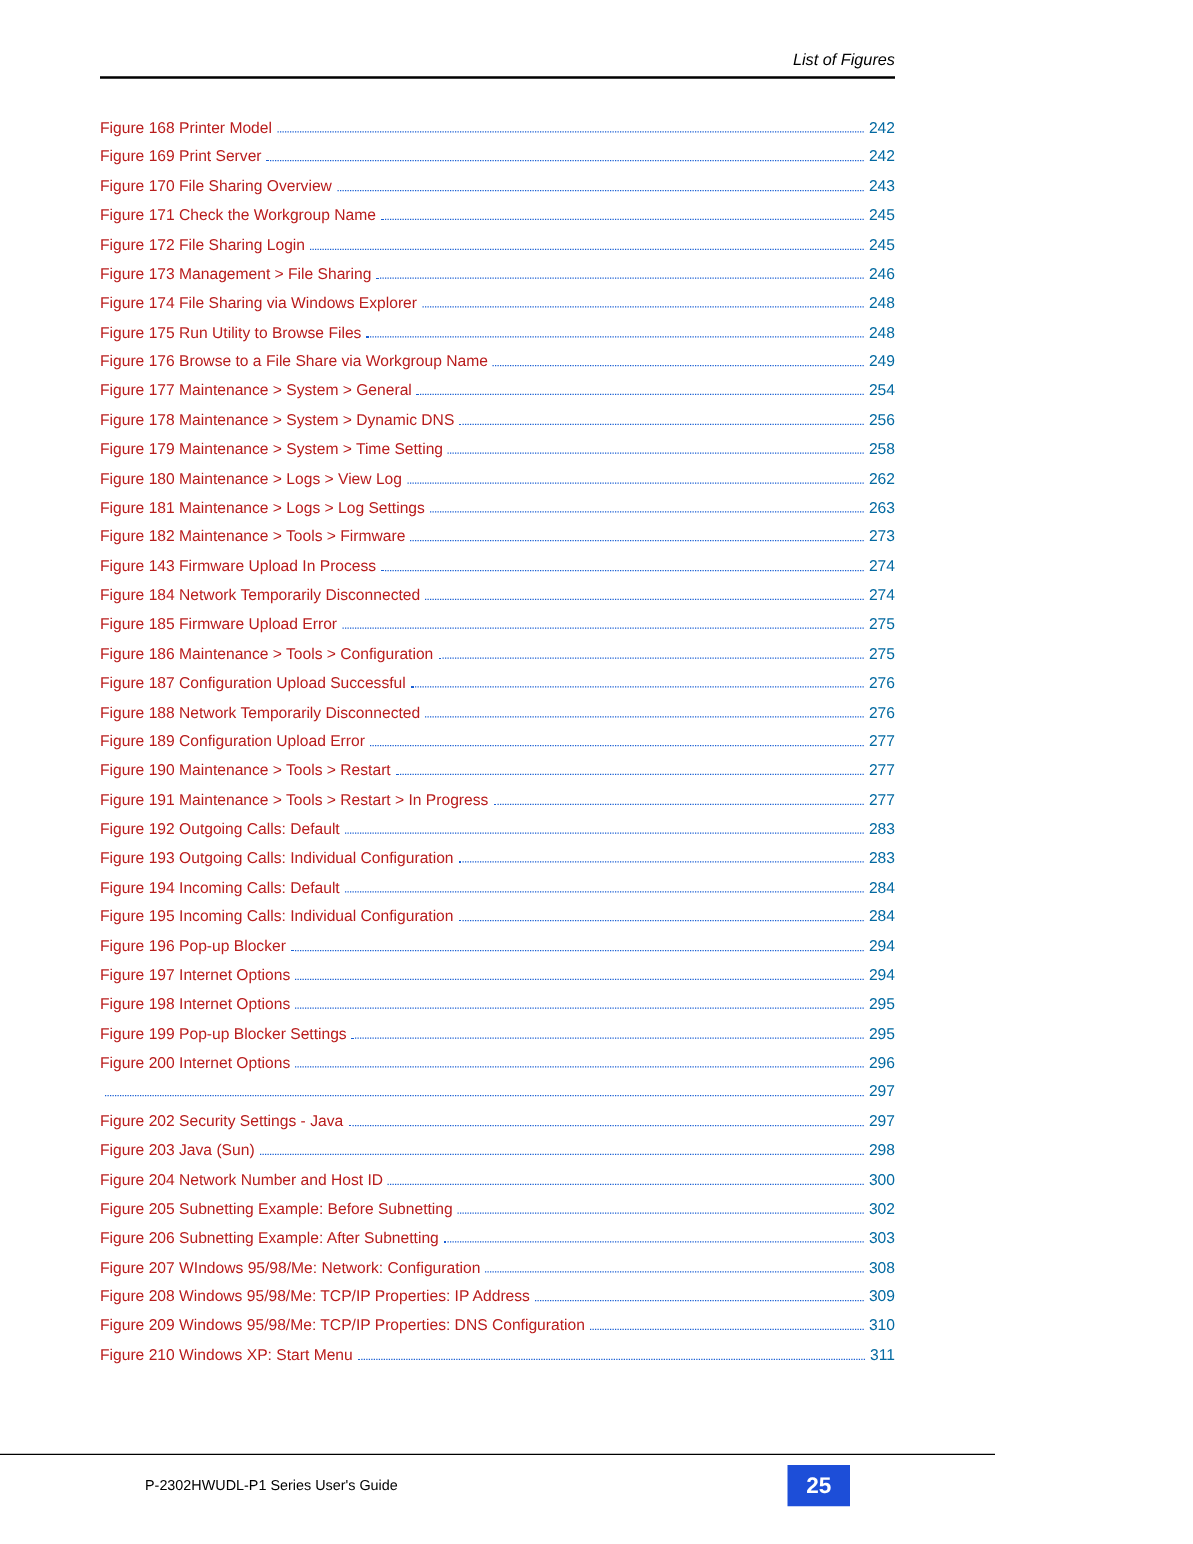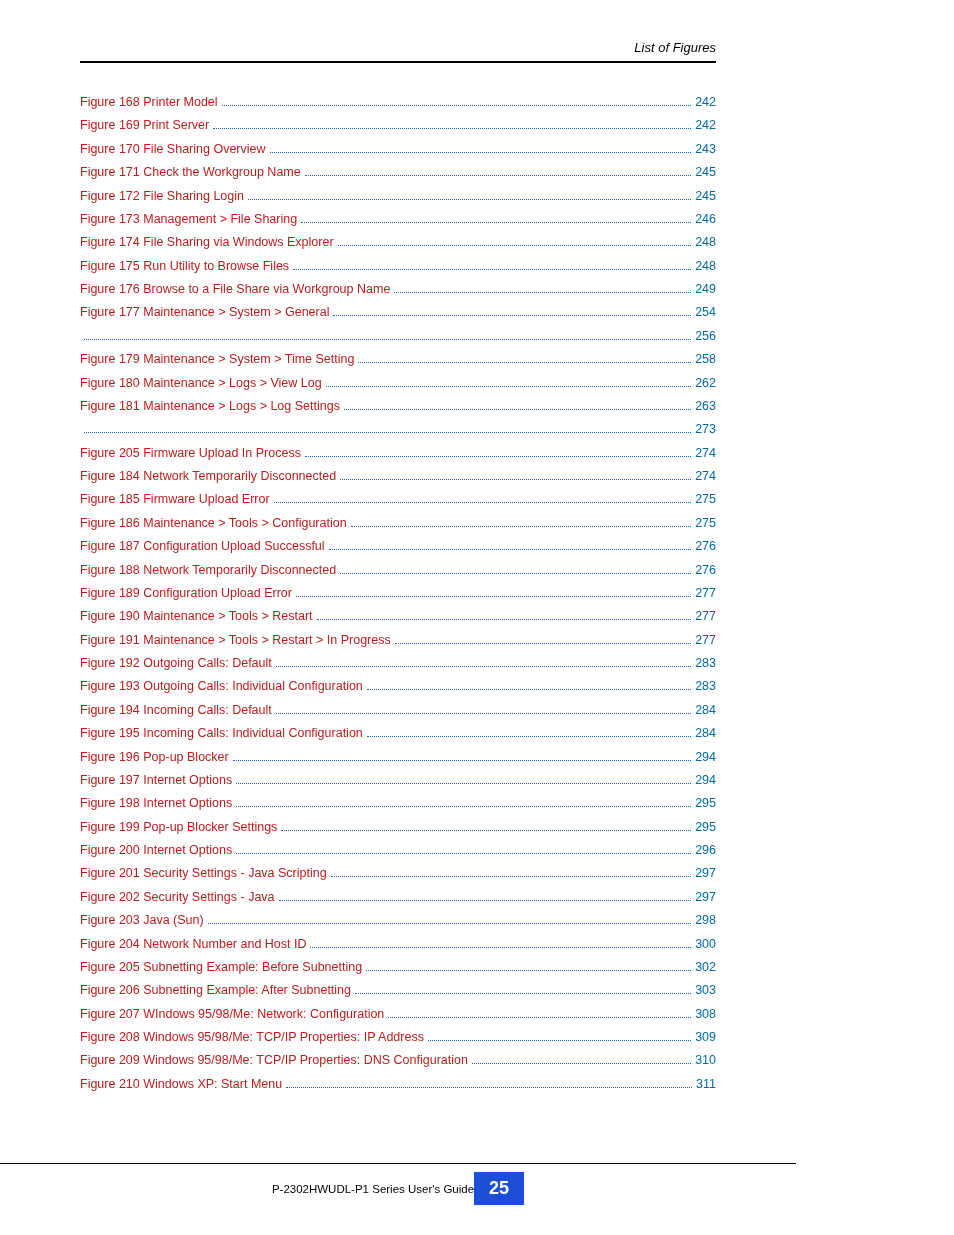--- a/index.html
+++ b/index.html
@@ -58,23 +58,23 @@
       color: #0369a1;
       white-space: nowrap;
       flex-shrink: 0;
       font-size: 12.5px;
     }
     .footer {
       position: absolute;
       bottom: 30px;
       left: 0;
       right: 0;
-      padding: 0 48px;
+      padding: 0 116px;
       display: flex;
-      justify-content: center;
+      justify-content: space-between;
       align-items: center;
       border-top: 1px solid #000;
       padding-top: 8px;
     }
     .footer-left {
       font-size: 11.5px;
       color: #000;
     }
     .footer-right {
       background: #1d4ed8;
@@ -139,44 +139,46 @@
         <span class="toc-link">Figure 176 Browse to a File Share via Workgroup Name</span>
         <span class="toc-dots"></span>
         <span class="toc-page">249</span>
       </li>
       <li class="toc-item">
         <span class="toc-link">Figure 177 Maintenance &gt; System &gt; General</span>
         <span class="toc-dots"></span>
         <span class="toc-page">254</span>
       </li>
       <li class="toc-item">
+        <span class="toc-link">Figure 178 Maintenance &gt; System &gt; Dynamic DNS</span>
         <span class="toc-dots"></span>
         <span class="toc-page">256</span>
       </li>
       <li class="toc-item">
         <span class="toc-link">Figure 179 Maintenance &gt; System &gt; Time Setting</span>
         <span class="toc-dots"></span>
         <span class="toc-page">258</span>
       </li>
       <li class="toc-item">
         <span class="toc-link">Figure 180 Maintenance &gt; Logs &gt; View Log</span>
         <span class="toc-dots"></span>
         <span class="toc-page">262</span>
       </li>
       <li class="toc-item">
         <span class="toc-link">Figure 181 Maintenance &gt; Logs &gt; Log Settings</span>
         <span class="toc-dots"></span>
         <span class="toc-page">263</span>
       </li>
       <li class="toc-item">
+        <span class="toc-link">Figure 182 Maintenance &gt; Tools &gt; Firmware</span>
         <span class="toc-dots"></span>
         <span class="toc-page">273</span>
       </li>
       <li class="toc-item">
-        <span class="toc-link">Figure 205 Firmware Upload In Process</span>
+        <span class="toc-link">Figure 143 Firmware Upload In Process</span>
         <span class="toc-dots"></span>
         <span class="toc-page">274</span>
       </li>
       <li class="toc-item">
         <span class="toc-link">Figure 184 Network Temporarily Disconnected</span>
         <span class="toc-dots"></span>
         <span class="toc-page">274</span>
       </li>
       <li class="toc-item">
         <span class="toc-link">Figure 185 Firmware Upload Error</span>
@@ -252,21 +254,20 @@
         <span class="toc-link">Figure 199 Pop-up Blocker Settings</span>
         <span class="toc-dots"></span>
         <span class="toc-page">295</span>
       </li>
       <li class="toc-item">
         <span class="toc-link">Figure 200 Internet Options</span>
         <span class="toc-dots"></span>
         <span class="toc-page">296</span>
       </li>
       <li class="toc-item">
-        <span class="toc-link">Figure 201 Security Settings - Java Scripting</span>
         <span class="toc-dots"></span>
         <span class="toc-page">297</span>
       </li>
       <li class="toc-item">
         <span class="toc-link">Figure 202 Security Settings - Java</span>
         <span class="toc-dots"></span>
         <span class="toc-page">297</span>
       </li>
       <li class="toc-item">
         <span class="toc-link">Figure 203 Java (Sun)</span>

